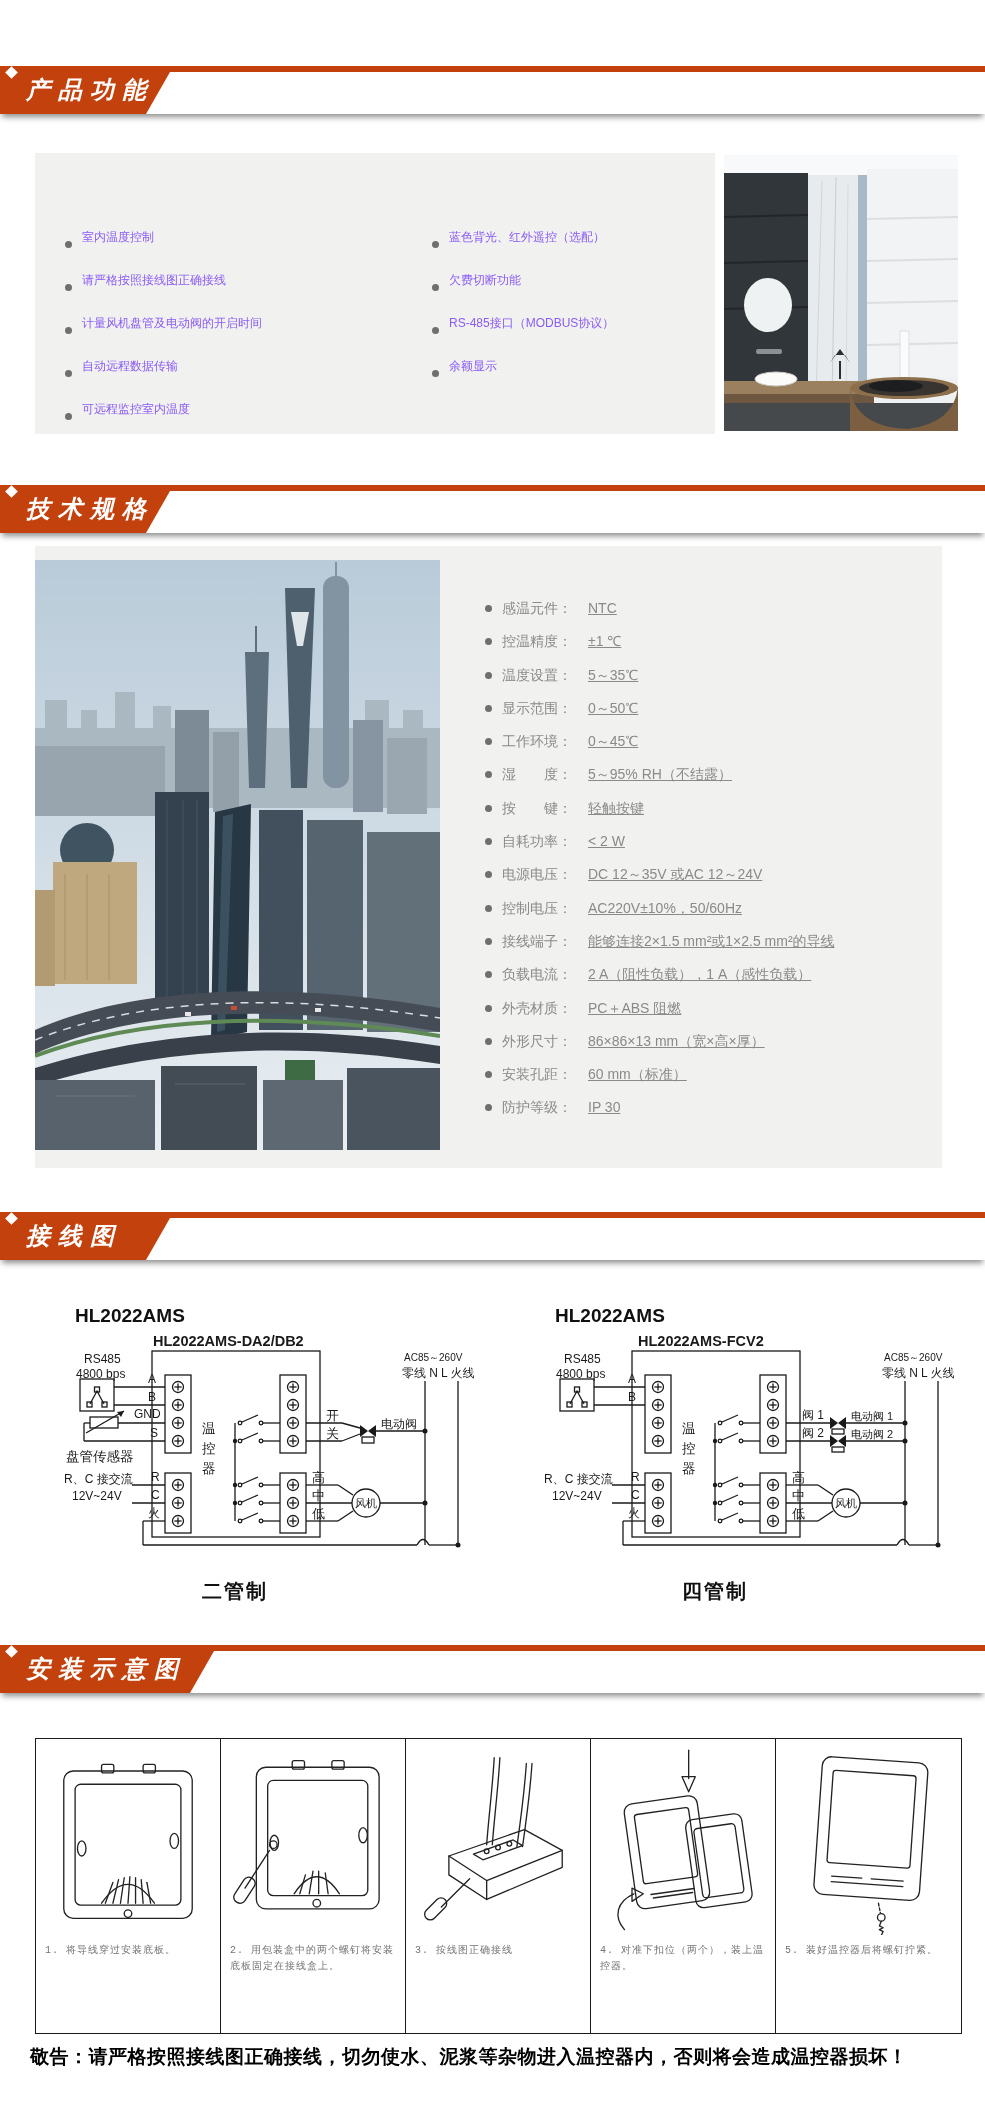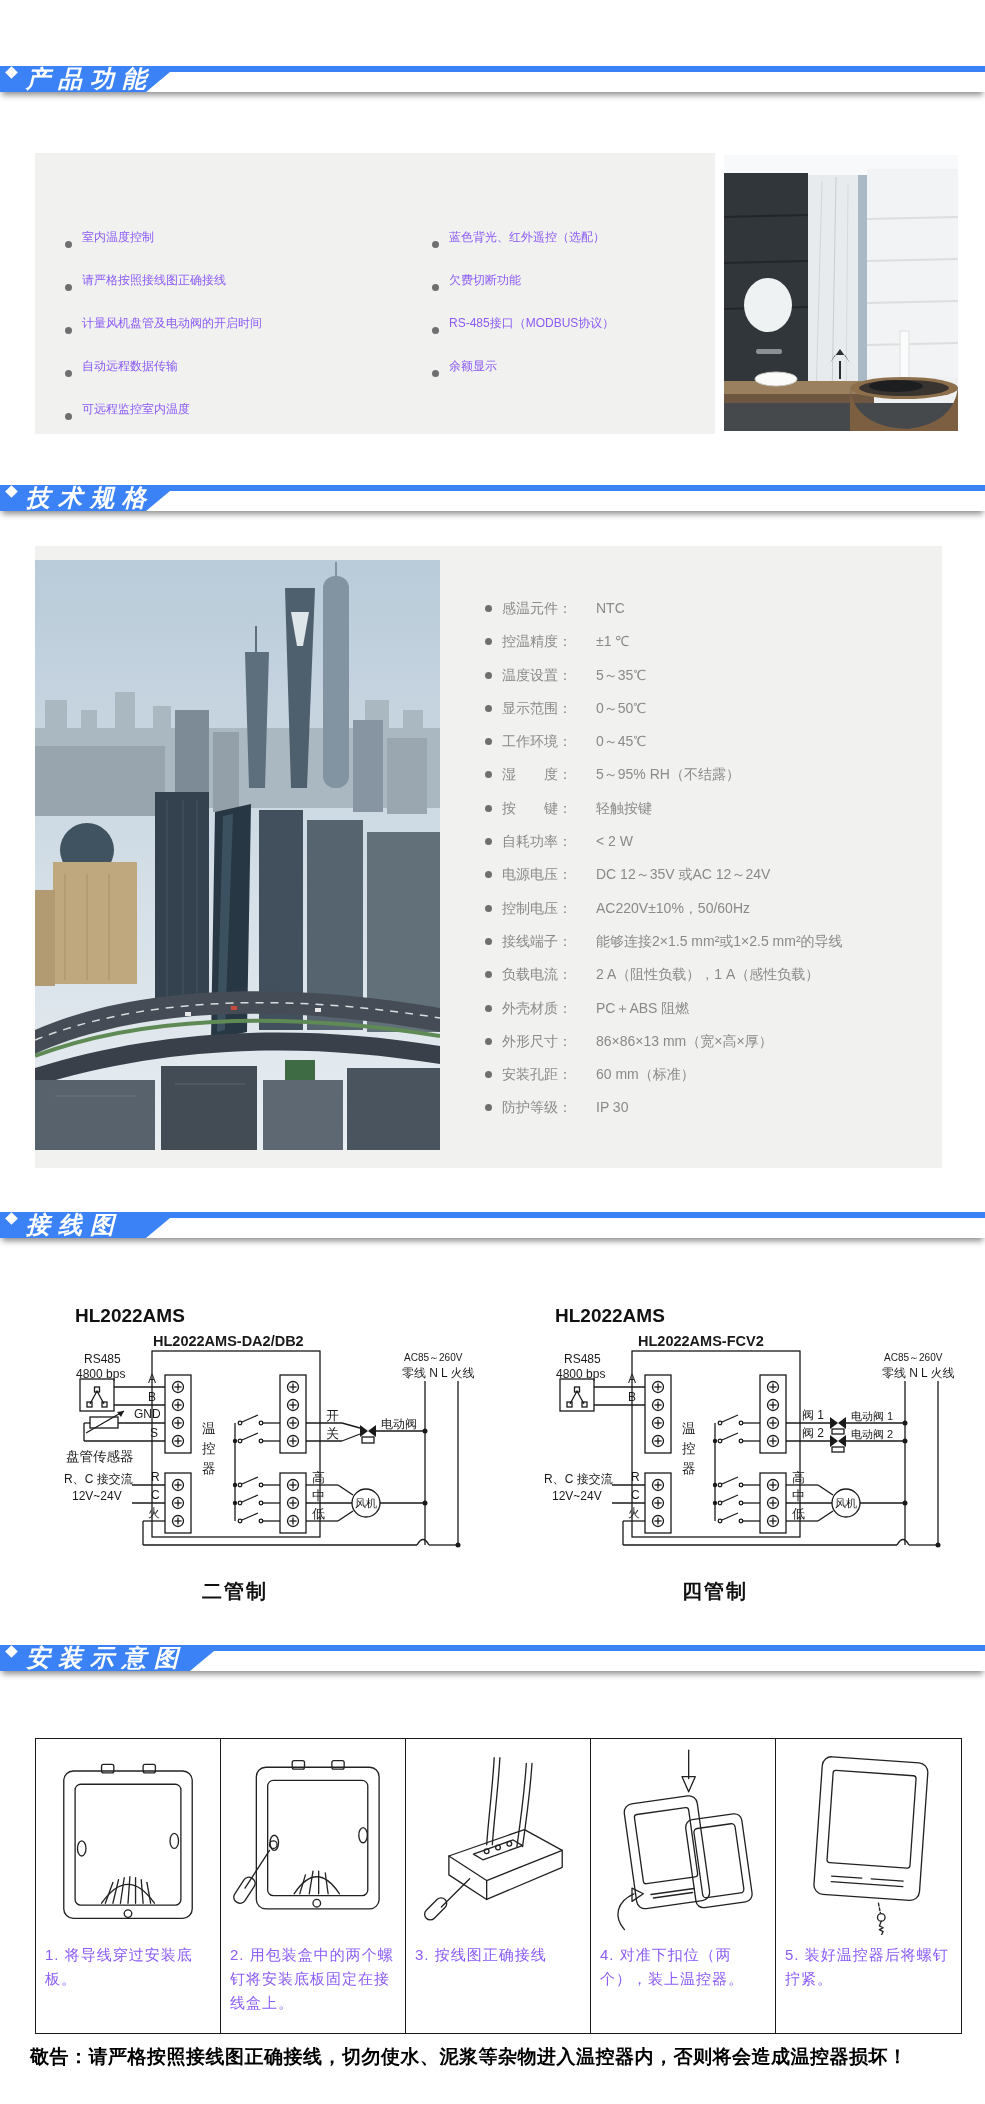--- a/index.html
+++ b/index.html
@@ -1,20 +1,20 @@
 <!DOCTYPE html>
 <html><head>
 <meta charset="utf-8">
 <style>
   html,body{margin:0;padding:0;background:#fff;}
   body{font-family:"Liberation Sans",sans-serif;}
   #page{position:relative;width:985px;height:2104px;background:#fff;overflow:hidden;}
 
   
-  .banner{position:absolute;left:0;width:985px;height:26px;background:#3b82f6;
+  .banner{position:absolute;left:0;width:985px;height:48px;background:#c2410c;
           box-shadow:0 5px 6px -2px rgba(0,0,0,.45);}
   .banner .white-cut{position:absolute;top:6px;bottom:0;left:146px;right:0;background:#fff;
           clip-path:polygon(24px 0,100% 0,100% 100%,0 100%);}
   .banner.wide .white-cut{left:190px;}
   .banner .diamond{position:absolute;left:7px;top:2px;width:9px;height:9px;background:#fff;
           transform:rotate(45deg);}
   .banner .label{position:absolute;left:26px;top:0;height:100%;display:flex;align-items:center;
           color:#fff;font-size:24px;font-weight:bold;font-style:italic;letter-spacing:8px;white-space:nowrap;}
 
   
@@ -22,21 +22,21 @@
 
   
   .feat-col{position:absolute;}
   .feat-row{display:flex;height:43px;align-items:flex-end;color:#8b5cf6;font-size:12px;line-height:22px;}
   .dot{flex:0 0 auto;width:7px;height:7px;border-radius:50%;background:#6f6f6f;margin:8px 10px 0 0;}
 
   
   .spec-row{display:flex;height:33.3px;align-items:flex-start;color:#8a8a8a;font-size:14px;line-height:20px;}
   .spec-row .dot{margin-top:7px;}
   .spec-label{min-width:86px;white-space:pre;}
-  .spec-value{margin-left:8px;white-space:nowrap;}
+  .spec-value{white-space:nowrap;text-decoration:underline;}
 
   
   .photo{position:absolute;display:block;}
 
   
   .diagram{position:absolute;width:445px;}
   .diag-title{margin:0 0 6px 35px;font-size:19px;font-weight:bold;color:#111;}
   .wiring-svg{display:block;width:445px;height:235px;}
   .wiring-svg line,.wiring-svg rect,.wiring-svg path,.wiring-svg polyline,.wiring-svg circle
       {stroke:#1a1a1a;stroke-width:1.3;fill:none;}
@@ -52,21 +52,21 @@
   .diag-caption{width:390px;text-align:center;font-size:20px;font-weight:bold;color:#111;margin-top:10px;letter-spacing:2px;}
 
   
   .install-table{position:absolute;display:flex;border:1.5px solid #1a1a1a;background:#fff;}
   .install-cell{width:185px;box-sizing:border-box;border-right:1.5px solid #1a1a1a;display:flex;flex-direction:column;}
   .install-cell:last-child{border-right:none;}
   .ill{height:200px;display:flex;align-items:center;justify-content:center;}
   .ill svg{display:block;}
   .ill svg line,.ill svg rect,.ill svg path,.ill svg circle,.ill svg ellipse,.ill svg polyline,.ill svg polygon
       {stroke:#222;stroke-width:1.4;fill:none;stroke-linecap:round;stroke-linejoin:round;}
-  .step-caption{font-family:Liberation Sans, sans-serif;font-size:15px;line-height:1.6;color:#8b5cf6;
+  .step-caption{font-family:Liberation Mono, monospace;font-size:10px;line-height:1.6;color:#737373;
       padding:4px 9px 0 9px;letter-spacing:1px;}
 
   
   .warning{position:absolute;font-size:19px;font-weight:bold;color:#000;letter-spacing:.5px;white-space:nowrap;}
 </style>
 </head>
 <body>
 
 <div id="page">
 

